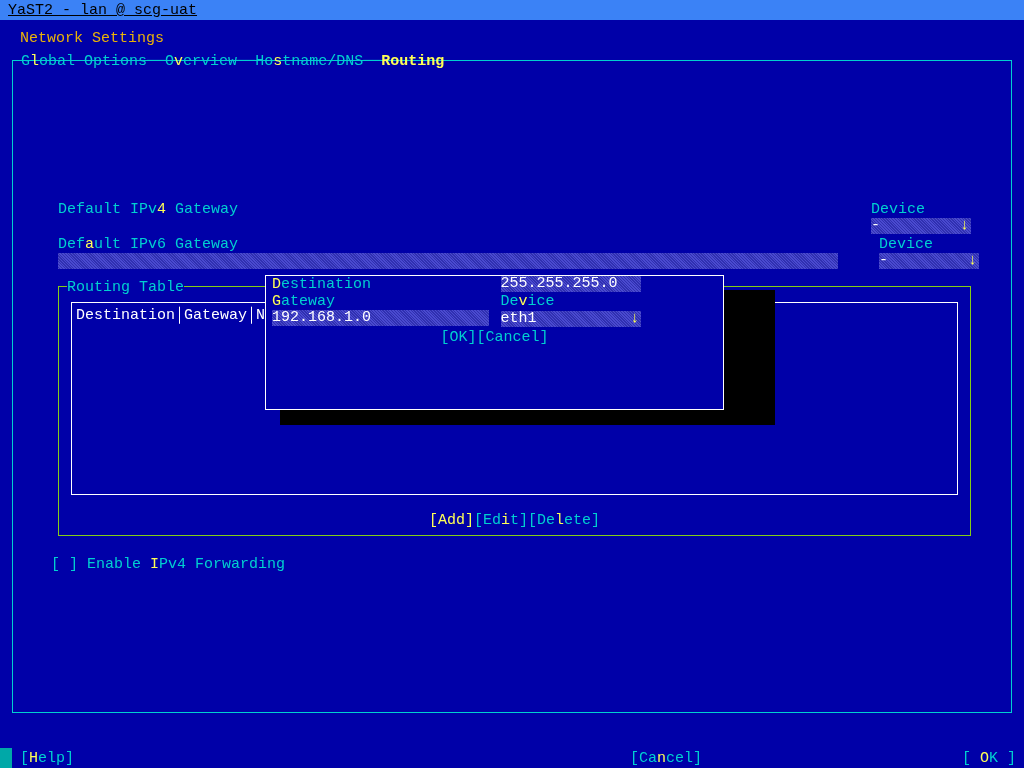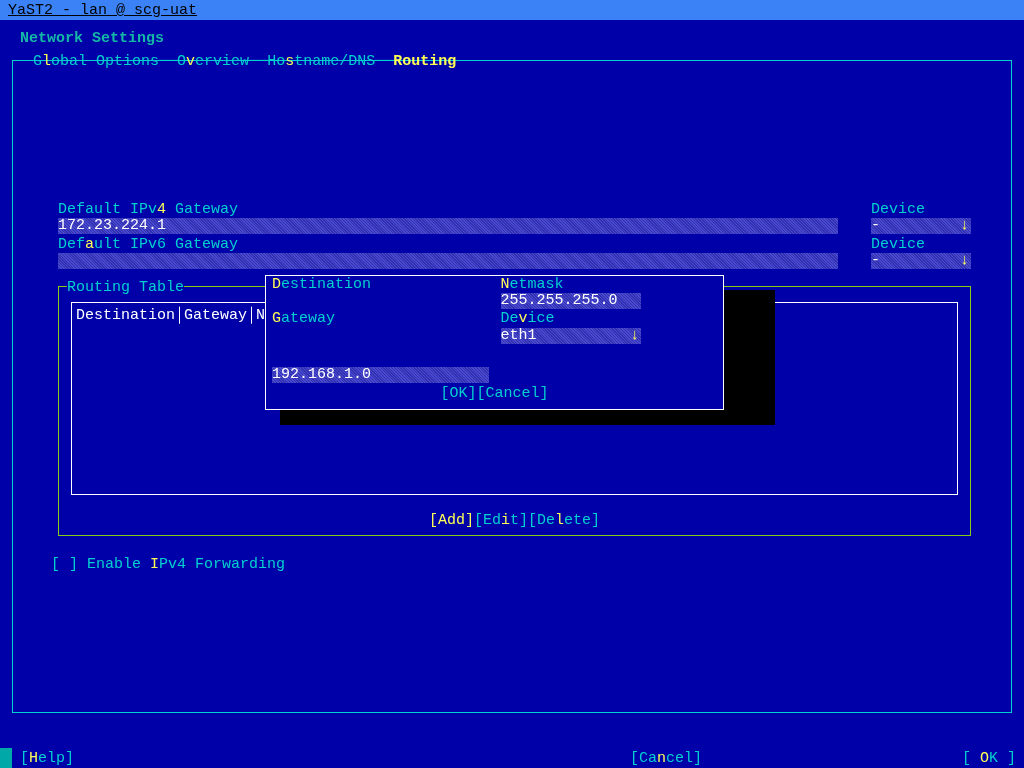--- a/index.html
+++ b/index.html
@@ -28,35 +28,35 @@
 .bottombar {
   position: absolute;
   bottom: 0; left: 12px; right: 0;
   background: #0000a8;
   color: #00d0d0;
   padding: 2px 8px;
   height: 20px;
   display: flex;
 }
 .page-title {
-  color: #14b8a6;
-  font-weight: bold;
+  color: #eab308;
+  font-weight: normal;
   padding: 10px 0 0 20px;
 }
 .hotkey { color: #ffff55; }
 .tab-link { color: #00d0d0; }
 .tab-active { color: #ffff55; font-weight: bold; }
 .outer-frame {
   position: absolute;
   top: 40px; left: 12px; right: 12px; bottom: 35px;
   border: 1px solid #00d0d0;
 }
 .tab-line {
   position: absolute;
-  top: -8px; left: 12px; right: 0;
+  top: -8px; left: 0; right: 0;
   padding-left: 8px;
 }
 .label { color: #00d0d0; }
 .input-field {
   display: inline-block;
   background-image: repeating-linear-gradient(45deg,#4a4ad0 0px,#4a4ad0 1px,#3030b0 1px,#3030b0 2px);
   color: #ffffff;
   height: 16px;
   line-height: 16px;
   vertical-align: top;
@@ -68,21 +68,21 @@
   color: #ffffff;
   height: 16px;
   line-height: 16px;
   position: relative;
 }
 .drop-arrow {
   position: absolute; right: 2px; top: 0;
   color: #ffff55;
 }
 .ipv4-row { position: absolute; top: 140px; left: 45px; right: 40px; }
-.ipv6-row { position: absolute; top: 175px; left: 45px; right: 40px; }
+.ipv6-row { position: absolute; top: 175px; left: 45px; right: 32px; }
 .routing-frame {
   position: absolute;
   top: 225px; left: 45px; right: 40px; height: 250px;
   border: 1px solid #84cc16;
 }
 .routing-title {
   position: absolute; top: -8px; left: 8px;
   color: #00d0d0;
   background: #0000a8;
 }
@@ -159,21 +159,20 @@
     <div class="tab-line">
       <span class="tab-link"><span>G</span><span class="hotkey">l</span><span>obal Options</span></span><span>──</span><span class="tab-link"><span>O</span><span class="hotkey">v</span><span>erview</span></span><span>──</span><span class="tab-link"><span>Ho</span><span class="hotkey">s</span><span>tname/DNS</span></span><span>──</span><span class="tab-active"><span>Ro</span><span>u</span><span>ting</span></span>
     </div>
 
     <div class="ipv4-row">
       <div>
         <span class="label"><span>Default IPv</span><span class="hotkey">4</span><span> Gateway</span></span>
         <span class="label" style="float:right;width:100px;">Device</span>
       </div>
       <div>
-        <span class="input-field" style="width:780px;">172.23.224.1</span>
         <span class="dropdown-field" style="width:100px;float:right;"><span>-</span><span class="drop-arrow">↓</span></span>
       </div>
     </div>
 
     <div class="ipv6-row">
       <div>
         <span class="label"><span>Def</span><span class="hotkey">a</span><span>ult IPv6 Gateway</span></span>
         <span class="label" style="float:right;width:100px;">Device</span>
       </div>
       <div>
@@ -197,28 +196,27 @@
     </div>
   </div>
 
   <div class="dialog-shadow"></div>
   <div class="dialog">
     <div class="row">
       <div class="col">
         <div class="dlg-label"><span class="dlg-hotkey">D</span><span>estination</span></div>
       </div>
       <div class="col">
-        <div class="dlg-label"><span class="dlg-hotkey">N</span><span>etmask</span></div>
         <div class="input-field" style="width:65%;">255.255.255.0</div>
       </div>
     </div>
     <div class="row">
       <div class="col">
         <div class="dlg-label"><span class="dlg-hotkey">G</span><span>ateway</span></div>
-        <div class="input-field" style="width:100%;margin-top:40px;">192.168.1.0</div>
+        <div class="input-field" style="width:100%;">192.168.1.0</div>
       </div>
       <div class="col">
         <div class="dlg-label"><span>De</span><span class="dlg-hotkey">v</span><span>ice</span></div>
         <div class="dropdown-field" style="width:65%;"><span>eth1</span><span class="drop-arrow">↓</span></div>
       </div>
     </div>
     <div class="dlg-buttons">
       <span>[OK]</span><span>[Cancel]</span>
     </div>
   </div>

